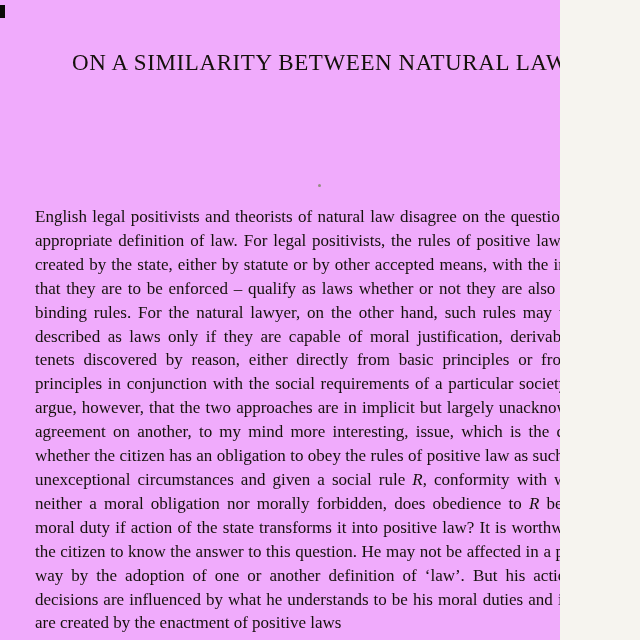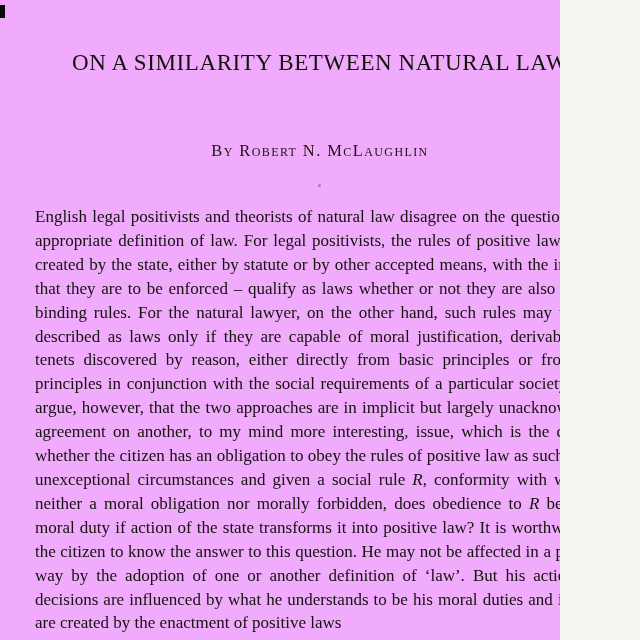--- a/index.html
+++ b/index.html
@@ -76,19 +76,18 @@
 
 <div class="page">
 
   <div class="artifact" style="left:0; top:5px; width:5px; height:13px;"></div>
   <div class="artifact" style="left:628px; top:5px; width:12px; height:10px;"></div>
 
   <h1 class="title">
     <span>ON A SIMILARITY BETWEEN NATURAL LAW</span><br>
   </h1>
 
-  <div class="byline">By Robert N. McLaughlin</div>
 
   <div class="speck" style="left:318px; top:184px;"></div>
 
   <p class="body-text"><span>English legal positivists and theorists of natural law disagree on the question of the appropriate definition of law. For legal positivists, the rules of positive law – rules created by the state, either by statute or by other accepted means, with the intention that they are to be enforced – qualify as laws whether or not they are also morally binding rules. For the natural lawyer, on the other hand, such rules may truly be described as laws only if they are capable of moral justification, derivable from tenets discovered by reason, either directly from basic principles or from such principles in conjunction with the social requirements of a particular society. I will argue, however, that the two approaches are in implicit but largely unacknowledged agreement on another, to my mind more interesting, issue, which is the question whether the citizen has an obligation to obey the rules of positive law as such. Given unexceptional circumstances and given a social rule </span><i>R</i><span>, conformity with which is neither a moral obligation nor morally forbidden, does obedience to </span><i>R</i><span> become a moral duty if action of the state transforms it into positive law? It is worthwhile for the citizen to know the answer to this question. He may not be affected in a practical way by the adoption of one or another definition of ‘law’. But his actions and decisions are influenced by what he understands to be his moral duties and if duties are created by the enactment of positive laws</span></p>
 
 </div>
 
 </body></html>

